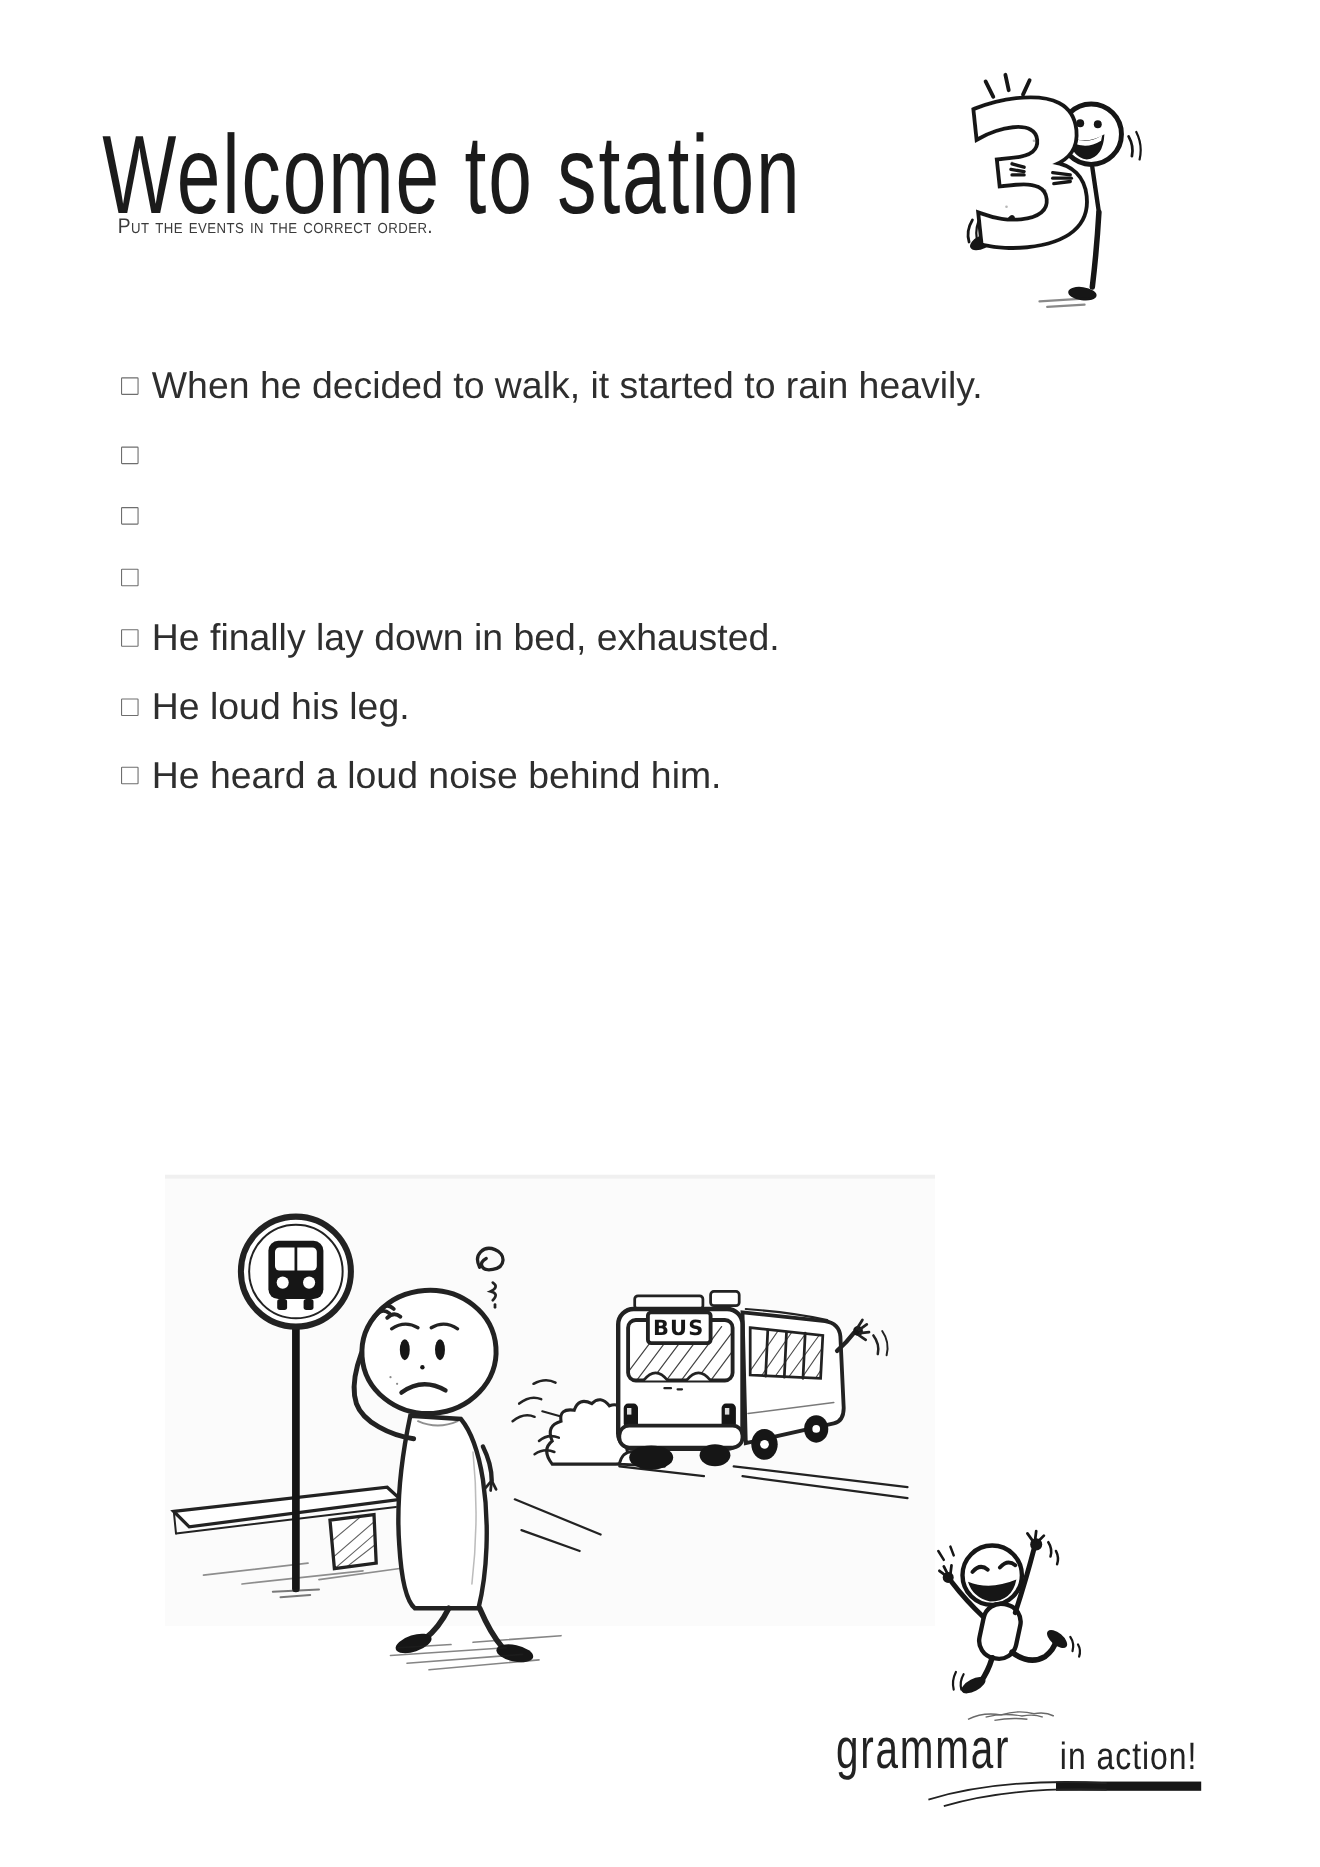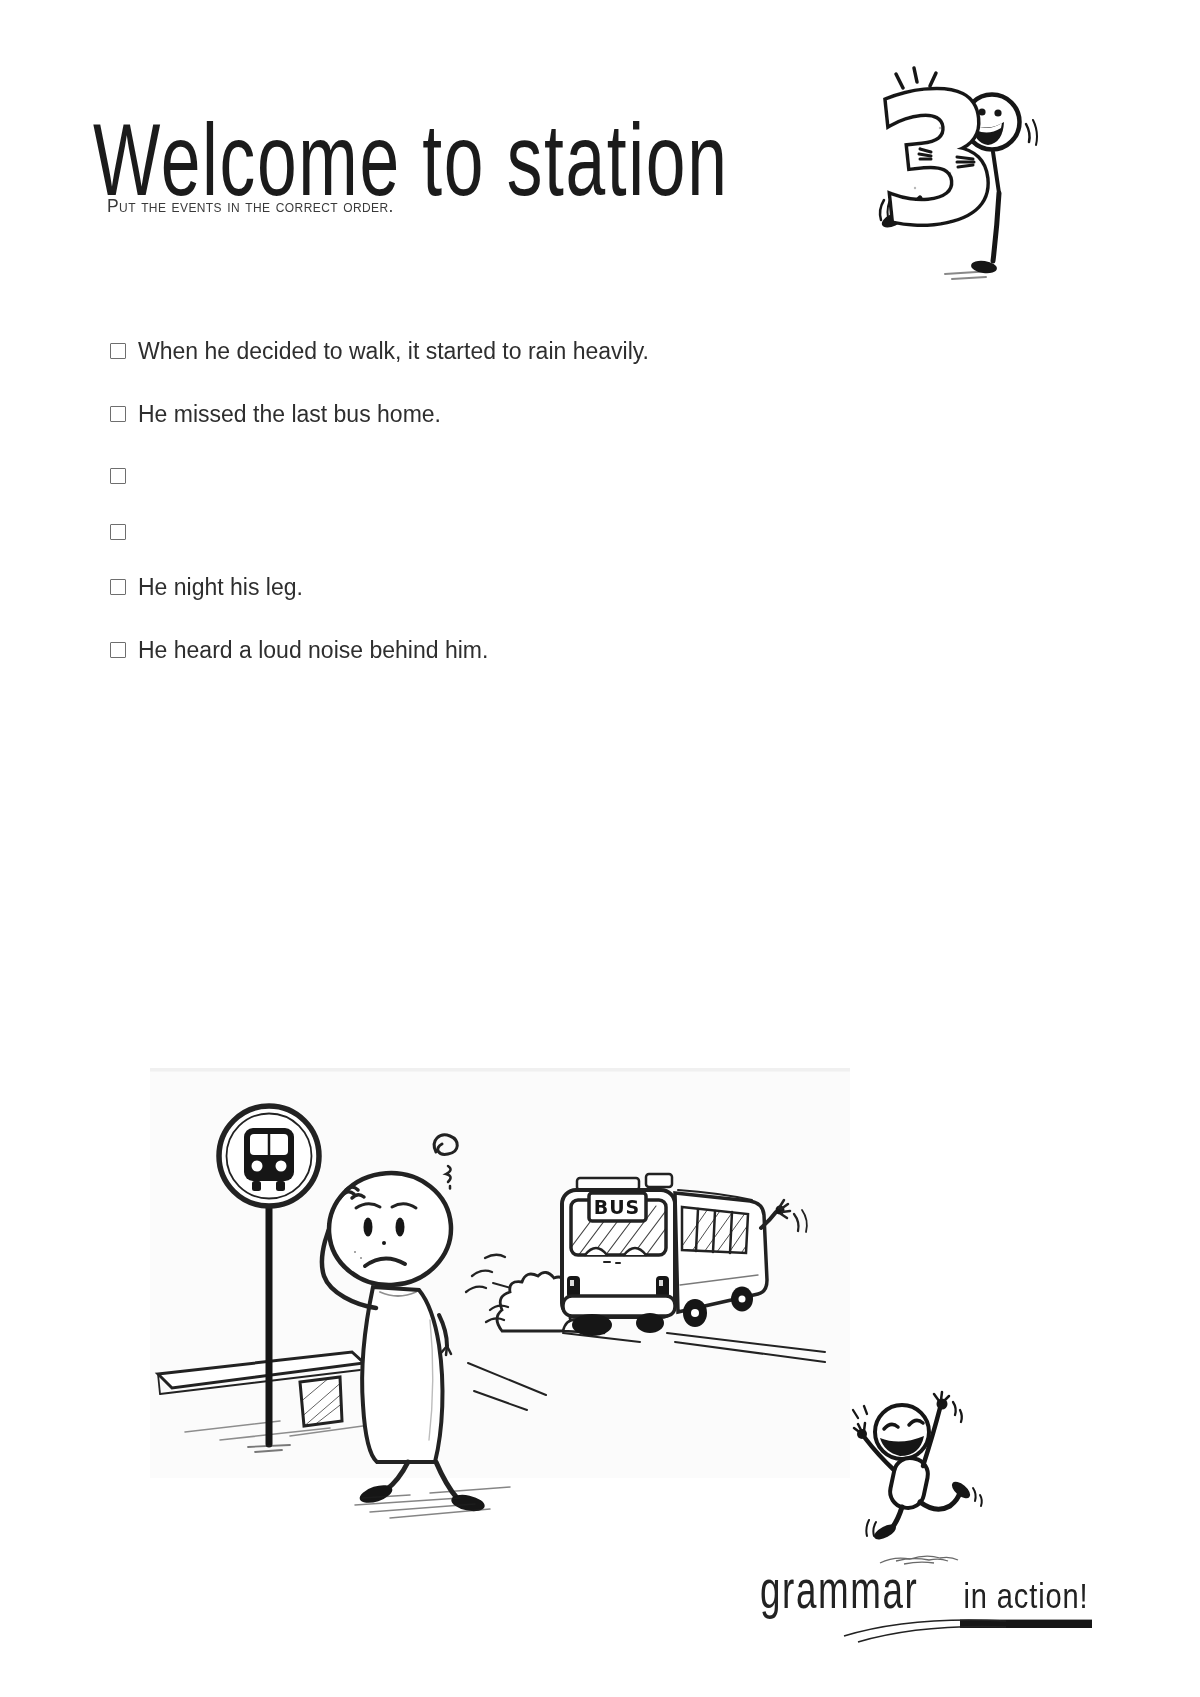--- a/index.html
+++ b/index.html
@@ -14,21 +14,21 @@
     transform:scale(0.83,1.18);transform-origin:left top;white-space:nowrap;
   }
   .subtitle{
     position:absolute;left:107px;top:194px;margin:0;
     font-variant:small-caps;font-size:17.5px;letter-spacing:.4px;color:#3a3a3a;
     transform:scaleY(1.1);transform-origin:left top;
   }
   .mascot{position:absolute;left:800px;top:48px;width:240px;height:250px;}
   
   .checklist{position:absolute;left:110px;top:336px;width:860px;}
-  .check-item{display:flex;align-items:flex-start;margin:0 0 32.5px 0;line-height:30px;font-size:23px;color:#2e2e2e;}
+  .check-item{display:flex;align-items:flex-start;margin:0 0 32.5px 0;line-height:30px;font-size:34px;color:#2e2e2e;}
   .cbox{
     flex:0 0 auto;width:14px;height:14px;border:1.7px solid #6e6e6e;border-radius:1px;
     margin:7px 12px 0 0;background:#fff;
   }
   
   .scene{position:absolute;left:130px;top:1000px;width:720px;height:520px;}
   .celebrate{position:absolute;left:770px;top:1380px;width:230px;height:180px;}
   
   .footer{position:absolute;left:760px;top:1552px;width:330px;height:120px;}
   .brand-row{position:absolute;left:0;top:14px;display:flex;align-items:baseline;white-space:nowrap;text-align:right;}
@@ -103,31 +103,34 @@
   </g>
 </svg>
 
 <div class="checklist">
   <div class="check-item">
     <span class="cbox"></span>
     <span>When he decided to walk, it started to rain heavily.</span>
   </div>
   <div class="check-item">
     <span class="cbox"></span>
-    <span>He missed the last bus home.</span>
-  </div>
-  <div class="check-item">
-    <span class="cbox"></span>
-  </div>
-  <div class="check-item">
-    <span class="cbox"></span>
-  </div>
-  <div class="check-item">
-    <span class="cbox"></span>
-    <span>He night his leg.</span>
+  </div>
+  <div class="check-item">
+    <span class="cbox"></span>
+  </div>
+  <div class="check-item">
+    <span class="cbox"></span>
+  </div>
+  <div class="check-item">
+    <span class="cbox"></span>
+    <span>He finally lay down in bed, exhausted.</span>
+  </div>
+  <div class="check-item">
+    <span class="cbox"></span>
+    <span>He loud his leg.</span>
   </div>
   <div class="check-item">
     <span class="cbox"></span>
     <span>He heard a loud noise behind him.</span>
   </div>
 </div>
 
 <svg class="scene" viewBox="0 0 720 520">
   <defs>
     <clipPath id="rearwin">

